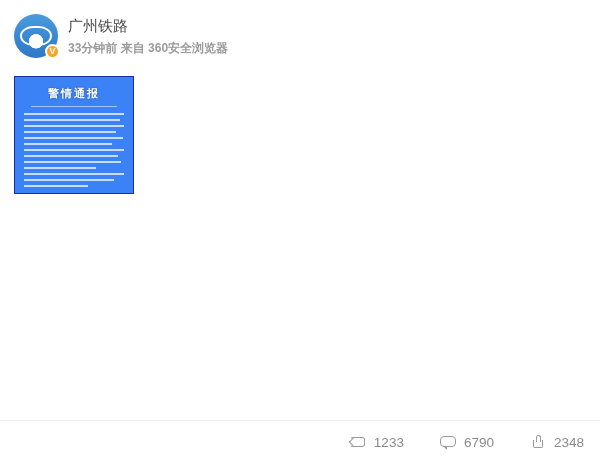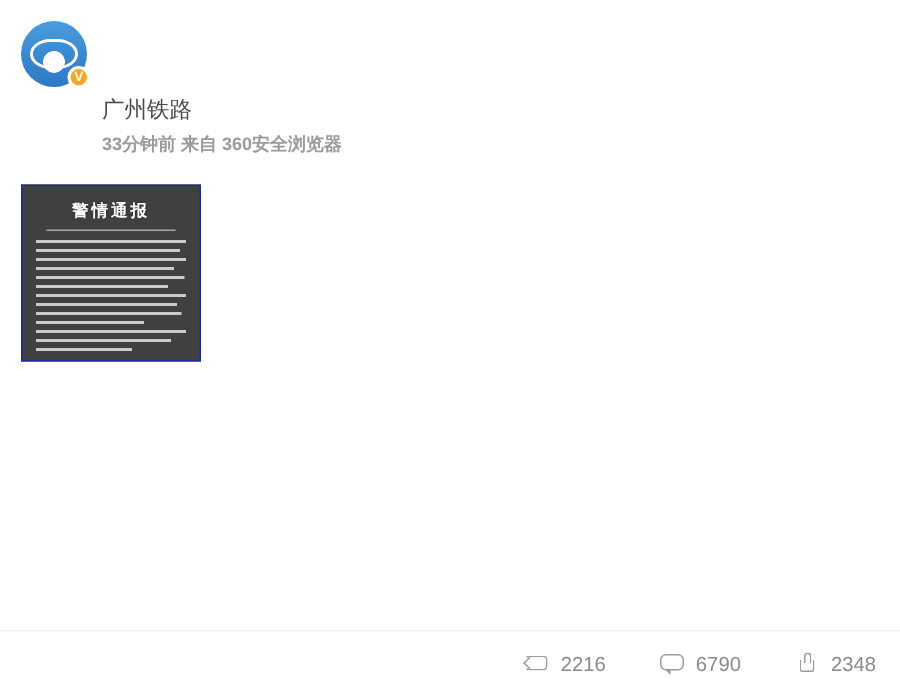--- a/index.html
+++ b/index.html
@@ -72,21 +72,20 @@
     font-size: 9px;
     line-height: 11px;
     text-align: center;
     font-weight: bold;
   }
   .header-text {
     display: flex;
     flex-direction: column;
     justify-content: flex-start;
     padding-top: 1px;
-    margin-top: 48px;
   }
   .user-name {
     font-size: 15px;
     color: #4a4a4a;
     line-height: 22px;
     font-weight: normal;
   }
   .meta-line {
     font-size: 12px;
     color: #9b9b9b;
@@ -135,21 +134,21 @@
     background: #ffffff;
     box-shadow: 0 4px 0 #ffffff;
   }
   
   .image-block {
     padding: 4px 14px 0 14px;
   }
   .notice-image {
     width: 120px;
     height: 118px;
-    background: #404040;
+    background: #3b82f6;
     border: 1px solid #1b2aa0;
     box-sizing: border-box;
     position: relative;
     overflow: hidden;
   }
   .notice-title {
     color: #ffffff;
     font-size: 11px;
     font-weight: bold;
     text-align: center;
@@ -319,21 +318,21 @@
           <i></i>
           <i></i>
           <i></i>
       </div>
     </div>
   </div>
 
   <div class="action-bar">
     <div class="action">
       <span class="icon icon-retweet"></span>
-      <span class="count">2216</span>
+      <span class="count">1233</span>
     </div>
     <div class="action">
       <span class="icon icon-comment"></span>
       <span class="count">6790</span>
     </div>
     <div class="action">
       <span class="icon icon-like"></span>
       <span class="count">2348</span>
     </div>
   </div>

